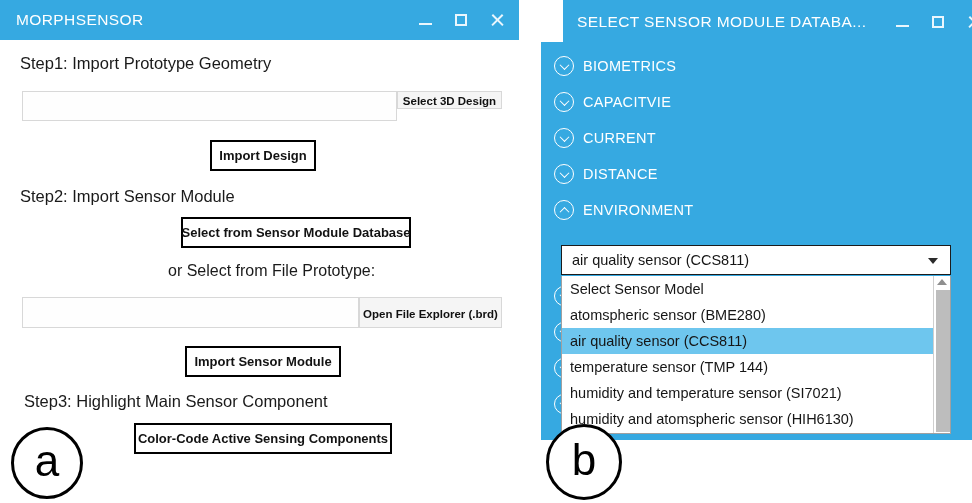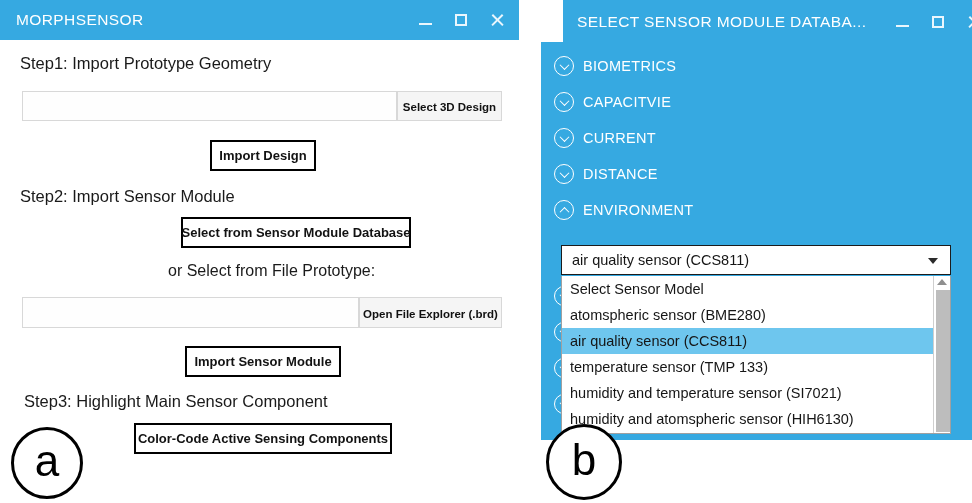--- a/index.html
+++ b/index.html
@@ -192,21 +192,21 @@
         <div class="win-btn">
           <i class="ico-close"></i>
         </div>
       </div>
     </div>
 
     <div class="step-label" style="left:20px; top:54px;">Step1: Import Prototype Geometry</div>
 
     <input class="txt-input" style="left: 22px; top: 91px; width: 375px; height: 30px; font-size: 13px; padding-left: 6px;" placeholder="">
 
-    <div class="gray-btn" style="left:397px; top:91px; width:105px; height:30px;">
+    <div class="gray-btn" style="left:397px; top:91px; width:105px; height:18px;">
       <span>Select 3D Design</span>
     </div>
 
     <div class="box-btn" style="left:210px; top:140px; width:106px; height:31px;">
       <span>Import Design</span>
     </div>
 
     <div class="step-label" style="left:20px; top:187px;">Step2: Import Sensor Module</div>
 
     <div class="box-btn" style="left:144px; top:217px; width:230px; height:31px;margin-left:37px;">
@@ -307,21 +307,21 @@
 
     <div id="combo">
       <span class="val">air quality sensor (CCS811)</span>
       <span class="caret"></span>
     </div>
 
     <div id="dropdown">
       <div class="dd-item">Select Sensor Model</div>
       <div class="dd-item">atomspheric sensor (BME280)</div>
       <div class="dd-item selected">air quality sensor (CCS811)</div>
-      <div class="dd-item">temperature sensor (TMP 133)</div>
+      <div class="dd-item">temperature sensor (TMP 144)</div>
       <div class="dd-item">humidity and temperature sensor (SI7021)</div>
       <div class="dd-item">humidity and atomspheric sensor (HIH6130)</div>
 
       <div id="dd-scroll">
         <span class="arrow-up"></span>
         <span class="thumb"></span>
       </div>
     </div>
   </div>
 

